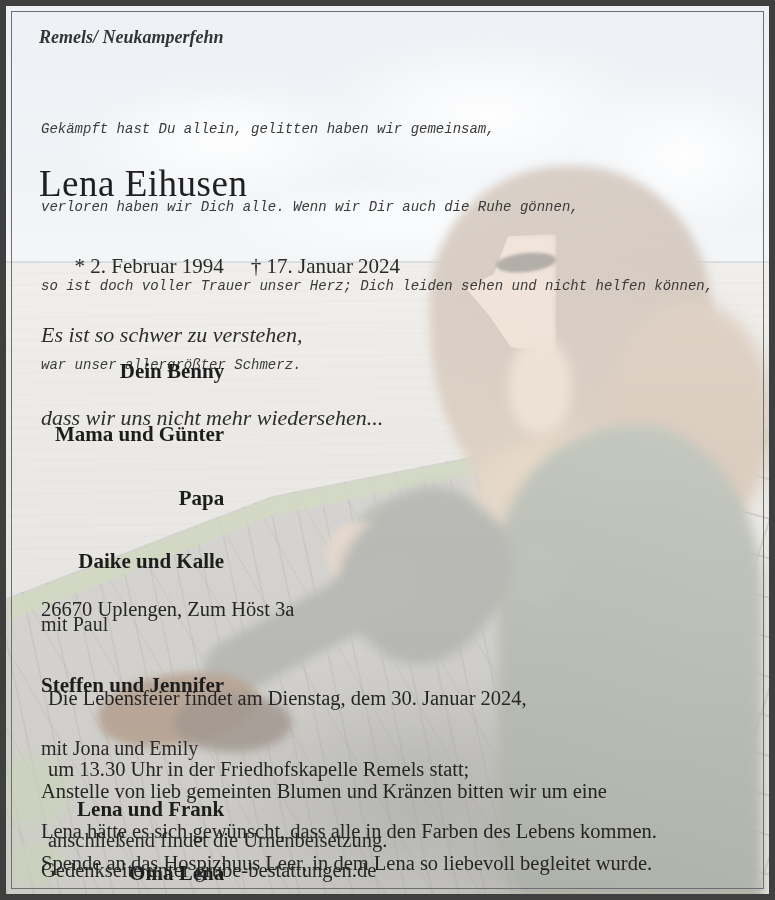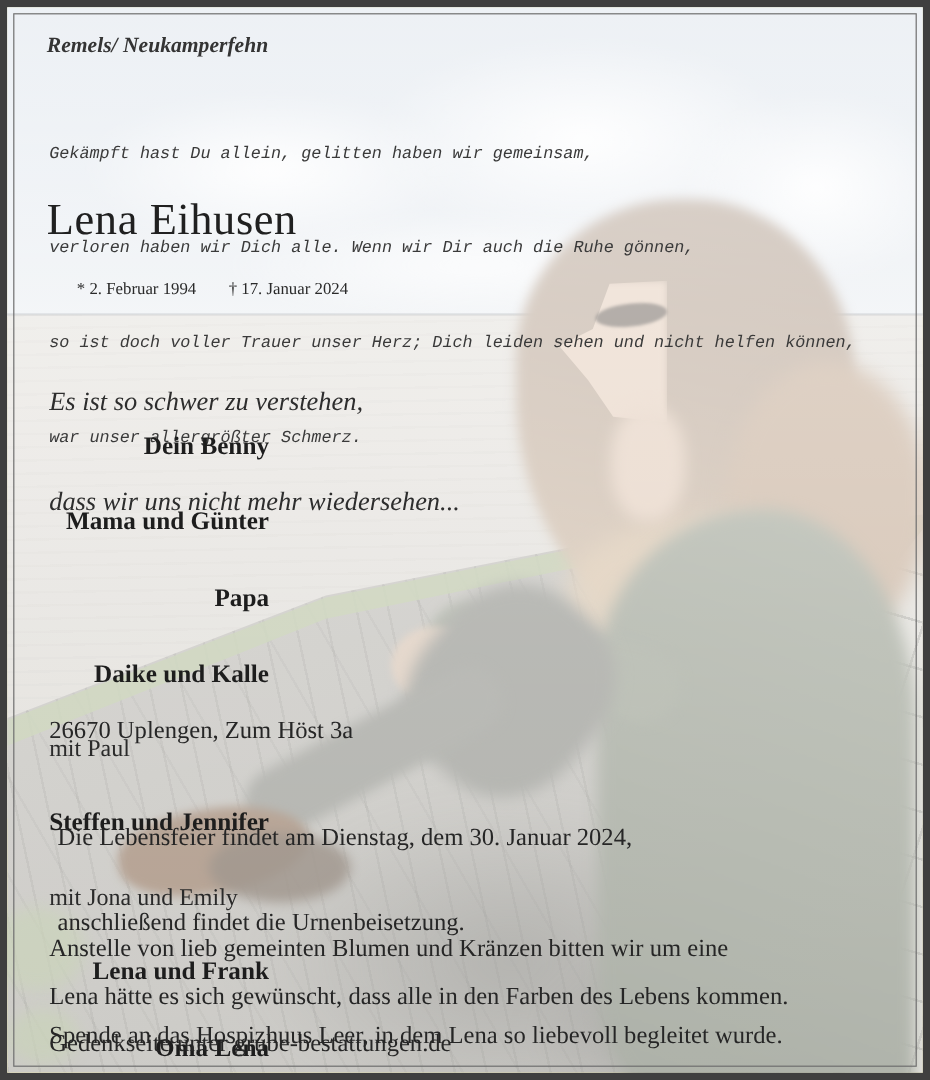--- a/index.html
+++ b/index.html
@@ -1,19 +1,19 @@
 <!DOCTYPE html>
 <html><head>
 <meta charset="utf-8">
 <style>
   html,body{margin:0;padding:0;background:#ffffff;}
   body{width:775px;height:900px;}
   .notice{
     position:relative;width:775px;height:900px;box-sizing:border-box;
-    border:6px solid #3f3f3f;overflow:hidden;background:#fef9c3;
+    border:6px solid #3f3f3f;overflow:hidden;background:#14b8a6;
     font-family:"Liberation Serif","DejaVu Serif",serif;
   }
   
   .photo{position:absolute;inset:0;z-index:0;}
   .photo *{position:absolute;}
   .sky{left:0;top:0;right:0;height:258px;background:linear-gradient(180deg,#d3dce6 0%,#dde4ec 45%,#e9edf1 100%);}
   .cloud{border-radius:50%;filter:blur(7px);background:radial-gradient(ellipse at center,rgba(255,255,255,.95) 0%,rgba(255,255,255,0) 70%);}
   .c1{left:60px;top:70px;width:320px;height:130px;}
   .c2{left:300px;top:25px;width:360px;height:170px;}
   .c3{left:560px;top:70px;width:230px;height:160px;}
@@ -81,21 +81,21 @@
     rgba(255,255,255,.60) 0%,rgba(255,255,255,.48) 28%,
     rgba(255,255,255,.40) 58%,rgba(255,255,255,.34) 100%);}
   
   .inner-frame{position:absolute;inset:5px;border:1px solid #6f6f6f;z-index:6;pointer-events:none;}
   
   .content{position:absolute;inset:0;z-index:4;color:#262626;}
   .content > div{position:absolute;white-space:pre;}
   .loc{left:33px;top:21px;font-size:18px;font-weight:bold;font-style:italic;color:#343434;}
   .poem{left:35px;top:57px;font-size:14px;font-style:italic;line-height:26.3px;color:#3a3a3a;font-family:Liberation Mono, monospace;}
   .name{left:33px;top:156px;font-size:37px;color:#202020;letter-spacing:.5px;}
-  .dates{left:37px;top:212px;font-size:14px;color:#2a2a2a;}
+  .dates{left:37px;top:223px;font-size:21px;color:#2a2a2a;}
   .dates .gap{display:inline-block;width:27px;}
   .verse{left:35px;top:260px;font-size:22px;font-style:italic;line-height:27.5px;color:#2d2d2d;}
   .mourners{left:35px;top:317px;color:#1d1d1d;}
   .m-bold{font-size:21px;font-weight:bold;height:27.4px;text-align:right;}
   .m-reg{font-size:20px;height:24.6px;color:#2a2a2a;}
   .address{left:35px;top:592px;font-size:20.5px;}
   .service{left:42px;top:634px;font-size:20.5px;line-height:23.6px;}
   .donation{left:35px;top:725px;font-size:20.5px;line-height:24px;}
   .wish{left:35px;top:814px;font-size:20.5px;}
   .memorial{left:35px;top:853px;font-size:20.5px;}
@@ -171,20 +171,21 @@
       <div class="m-bold">Steffen und Jennifer</div>
       <div class="m-reg">mit Jona und Emily</div>
       <div class="m-bold">Lena und Frank</div>
       <div class="m-bold">Oma Lena</div>
     </div>
 
     <div class="address">26670 Uplengen, Zum Höst 3a</div>
 
     <div class="service">
       <div>Die Lebensfeier findet am Dienstag, dem 30. Januar 2024,</div>
+      <div>um 13.30 Uhr in der Friedhofskapelle Remels statt;</div>
       <div>anschließend findet die Urnenbeisetzung.</div>
     </div>
 
     <div class="donation">
       <div>Anstelle von lieb gemeinten Blumen und Kränzen bitten wir um eine</div>
       <div>Spende an das Hospizhuus Leer, in dem Lena so liebevoll begleitet wurde.</div>
       
     </div>
 
     <div class="wish">Lena hätte es sich gewünscht, dass alle in den Farben des Lebens kommen.</div>

